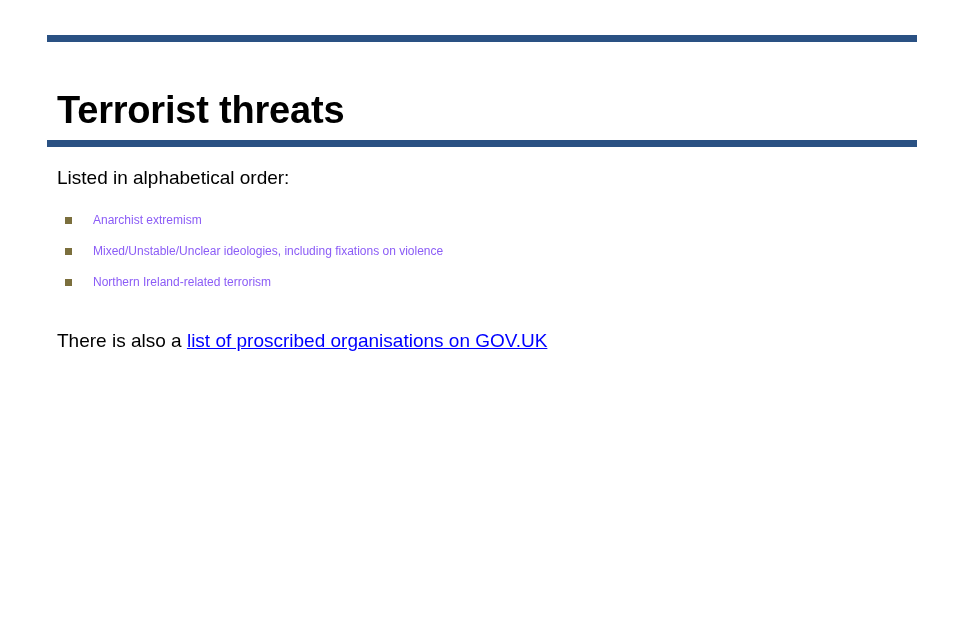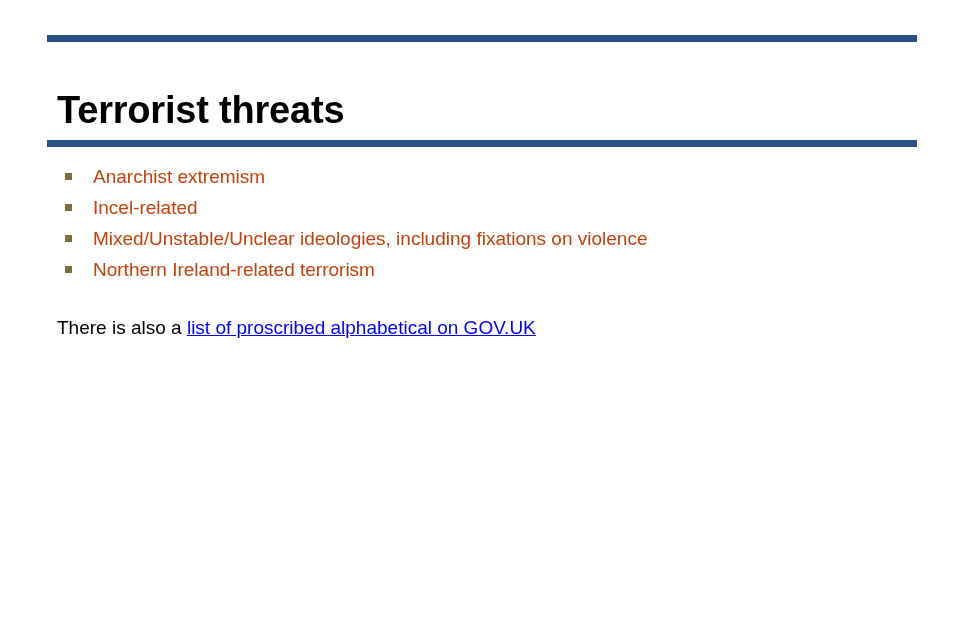--- a/index.html
+++ b/index.html
@@ -57,23 +57,23 @@
   }
 
   ul.bullets {
     list-style: none;
     margin: 0;
     padding: 0;
   }
   ul.bullets > li {
     position: relative;
     padding-left: 36px;
-    font-size: 19px;
+    font-size: 12px;
     line-height: 25.5px;
-    color: #c2410c;
+    color: #8b5cf6;
     margin-bottom: 5.5px;
   }
   ul.bullets > li .marker {
     position: absolute;
     left: 8px;
     top: 9px;
     width: 7px;
     height: 7px;
     background: #7b6f3d;
     display: block;
@@ -100,37 +100,34 @@
 <div class="slide">
 
   <div class="rule rule-top"></div>
 
   <h1 class="slide-title">Terrorist threats</h1>
 
   <div class="rule rule-bottom"></div>
 
   <div class="body-area">
 
+    <p class="intro">Listed in alphabetical order:</p>
 
     <ul class="bullets">
       <li>
         <span class="marker"></span>
         <span class="li-text">Anarchist extremism</span>
-      </li>
-      <li>
-        <span class="marker"></span>
-        <span class="li-text">Incel-related</span>
       </li>
       <li>
         <span class="marker"></span>
         <span class="li-text">Mixed/Unstable/Unclear ideologies, including fixations on violence</span>
       </li>
       <li>
         <span class="marker"></span>
         <span class="li-text">Northern Ireland-related terrorism</span>
       </li>
     </ul>
 
-    <p class="closing"><span>There is also a </span><a class="link">list of proscribed alphabetical on GOV.UK</a></p>
+    <p class="closing"><span>There is also a </span><a class="link">list of proscribed organisations on GOV.UK</a></p>
 
   </div>
 
 </div>
 
 </body></html>

